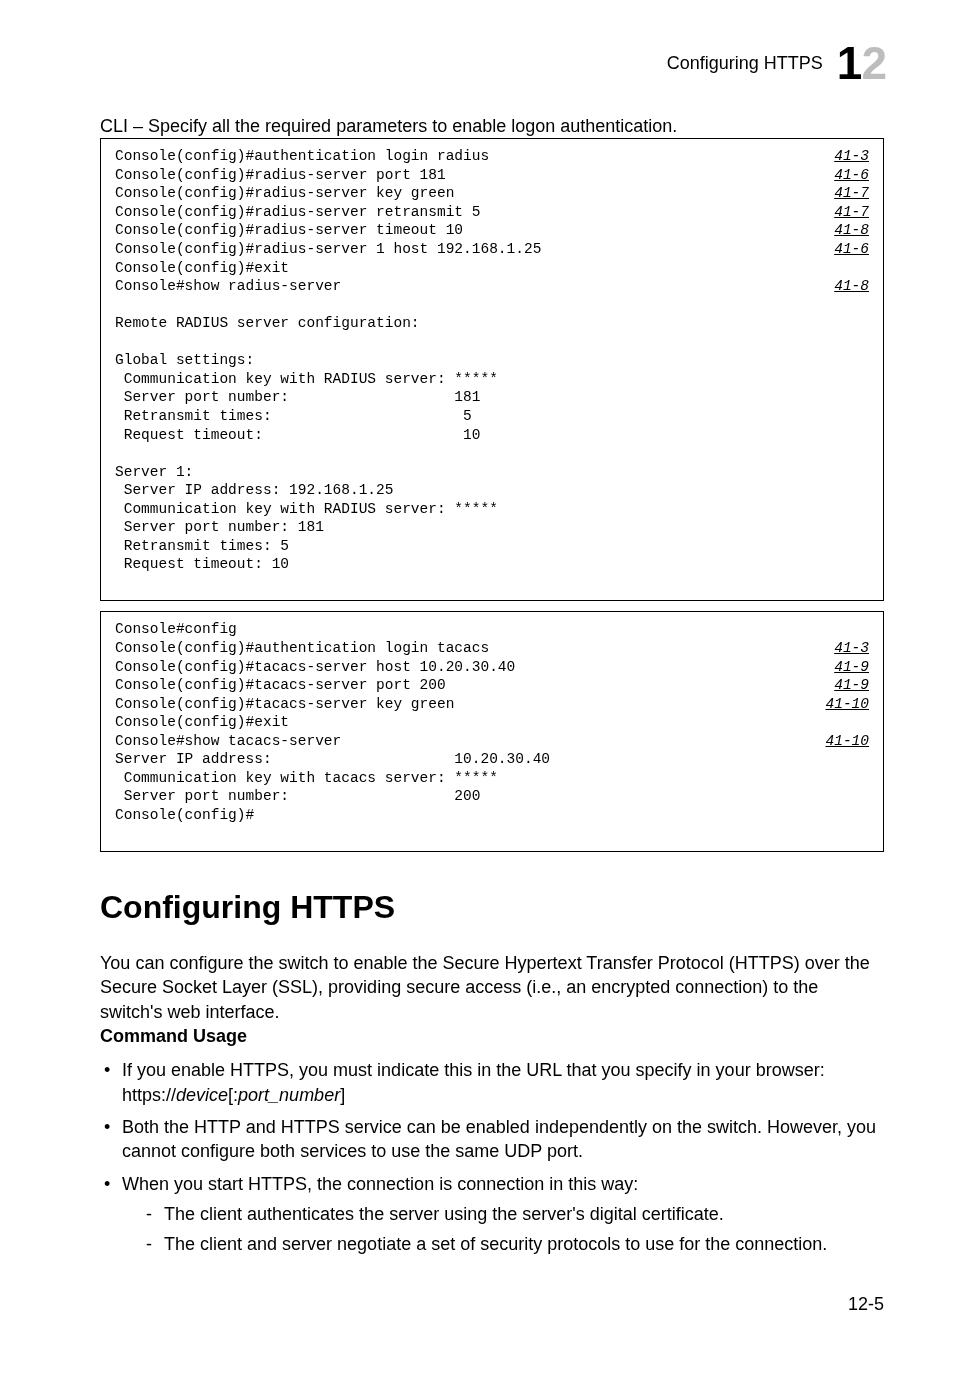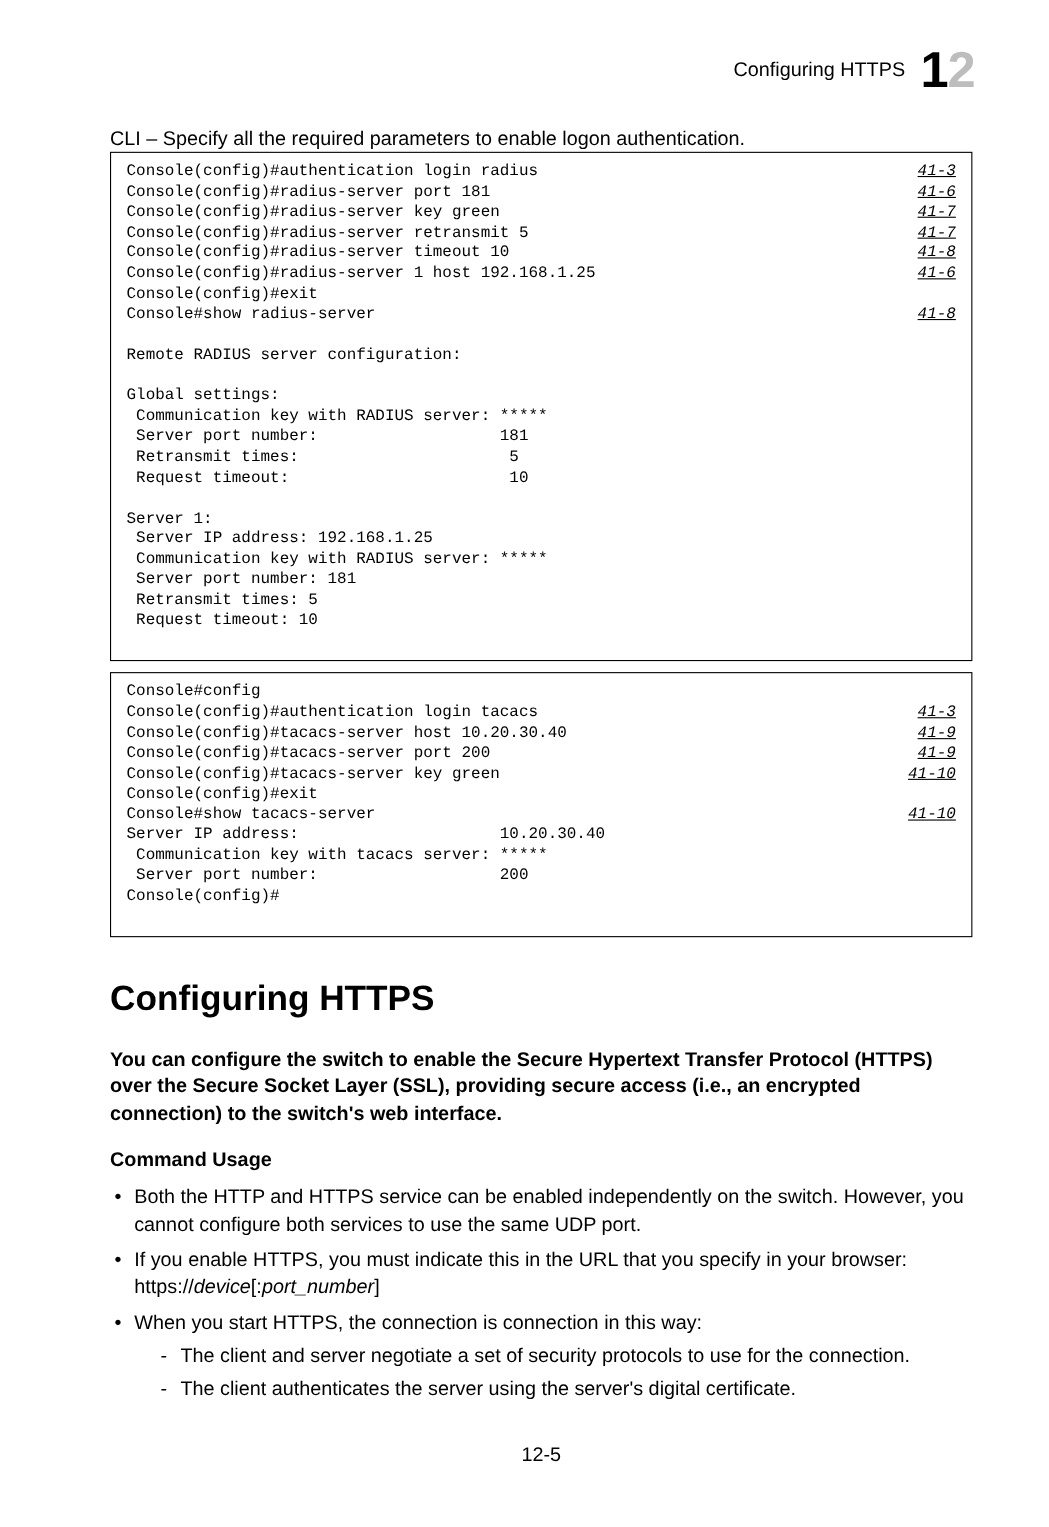--- a/index.html
+++ b/index.html
@@ -52,34 +52,34 @@
     overflow: hidden;
   }
   .row { display: flex; justify-content: space-between; text-align: center; }
   .ref { font-style: italic; padding-left: 10px; text-decoration: underline; }
   h1.section {
     font-family: Arial, Helvetica, sans-serif;
     font-weight: bold;
     font-size: 32px;
     margin: 34px 0 22px 0;
   }
-  p.body { margin-bottom: 18px; font-weight: bold; }
+  p.body { margin-bottom: 0; }
   .cmd-usage { font-weight: bold; margin-bottom: 10px; }
   ul.bullets { list-style: none; padding-left: 0; }
   ul.bullets > li { position: relative; padding-left: 22px; margin-bottom: 8px; }
   ul.bullets > li:before {
     content: "•"; position: absolute; left: 4px; top: 0;
   }
   ul.dashes { list-style: none; padding-left: 24px; margin-top: 6px; }
   ul.dashes > li { position: relative; padding-left: 18px; margin-bottom: 6px; }
   ul.dashes > li:before {
     content: "-"; position: absolute; left: 0; top: 0;
   }
   .italic { font-style: italic; }
-  .footer { text-align: center; margin-top: 36px; font-size: 18px; }
+  .footer { text-align: right; margin-top: 36px; font-size: 18px; }
 </style>
 </head>
 <body>
 
 <div class="header">
   <span class="header-title">Configuring HTTPS</span>
   <span class="header-icon">
     <span class="bignum">
       <span class="hr-wrap" style="width:0"></span>
       <span class="d">1</span>
@@ -93,26 +93,26 @@
 <div class="code-box" id="code1"><div class="row"><span>Console(config)#authentication login radius</span><span class="ref">41-3</span></div><div class="row"><span>Console(config)#radius-server port 181</span><span class="ref">41-6</span></div><div class="row"><span>Console(config)#radius-server key green</span><span class="ref">41-7</span></div><div class="row"><span>Console(config)#radius-server retransmit 5</span><span class="ref">41-7</span></div><div class="row"><span>Console(config)#radius-server timeout 10</span><span class="ref">41-8</span></div><div class="row"><span>Console(config)#radius-server 1 host 192.168.1.25</span><span class="ref">41-6</span></div><div class="row"><span>Console(config)#exit</span></div><div class="row"><span>Console#show radius-server</span><span class="ref">41-8</span></div><div class="row"><span>&nbsp;</span></div><div class="row"><span>Remote RADIUS server configuration:</span></div><div class="row"><span>&nbsp;</span></div><div class="row"><span>Global settings:</span></div><div class="row"><span> Communication key with RADIUS server: *****</span></div><div class="row"><span> Server port number:                   181</span></div><div class="row"><span> Retransmit times:                      5</span></div><div class="row"><span> Request timeout:                       10</span></div><div class="row"><span>&nbsp;</span></div><div class="row"><span>Server 1:</span></div><div class="row"><span> Server IP address: 192.168.1.25</span></div><div class="row"><span> Communication key with RADIUS server: *****</span></div><div class="row"><span> Server port number: 181</span></div><div class="row"><span> Retransmit times: 5</span></div><div class="row"><span> Request timeout: 10</span></div><div class="row"><span>&nbsp;</span></div></div>
 <div class="code-box" id="code2"><div class="row"><span>Console#config</span></div><div class="row"><span>Console(config)#authentication login tacacs</span><span class="ref">41-3</span></div><div class="row"><span>Console(config)#tacacs-server host 10.20.30.40</span><span class="ref">41-9</span></div><div class="row"><span>Console(config)#tacacs-server port 200</span><span class="ref">41-9</span></div><div class="row"><span>Console(config)#tacacs-server key green</span><span class="ref">41-10</span></div><div class="row"><span>Console(config)#exit</span></div><div class="row"><span>Console#show tacacs-server</span><span class="ref">41-10</span></div><div class="row"><span>Server IP address:                     10.20.30.40</span></div><div class="row"><span> Communication key with tacacs server: *****</span></div><div class="row"><span> Server port number:                   200</span></div><div class="row"><span>Console(config)#</span></div><div class="row"><span>&nbsp;</span></div></div>
 
 <h1 class="section">Configuring HTTPS</h1>
 
 <p class="body">You can configure the switch to enable the Secure Hypertext Transfer Protocol (HTTPS) over the Secure Socket Layer (SSL), providing secure access (i.e., an encrypted connection) to the switch's web interface.</p>
 
 <p class="cmd-usage">Command Usage</p>
 
 <ul class="bullets">
-  <li>Both the HTTP and HTTPS service can be enabled independently on the switch. However, you cannot configure both services to use the same UDP port.</li>
   <li>
     <span>If you enable HTTPS, you must indicate this in the URL that you specify in your browser: https://</span><span class="italic">device</span><span>[:</span><span class="italic">port_number</span><span>]</span>
   </li>
+  <li>Both the HTTP and HTTPS service can be enabled independently on the switch. However, you cannot configure both services to use the same UDP port.</li>
   <li>
     <span>When you start HTTPS, the connection is connection in this way:</span>
     <ul class="dashes">
+      <li>The client authenticates the server using the server's digital certificate.</li>
       <li>The client and server negotiate a set of security protocols to use for the connection.</li>
-      <li>The client authenticates the server using the server's digital certificate.</li>
     </ul>
   </li>
 </ul>
 
 <div class="footer">12-5</div>
 
 </body></html>

